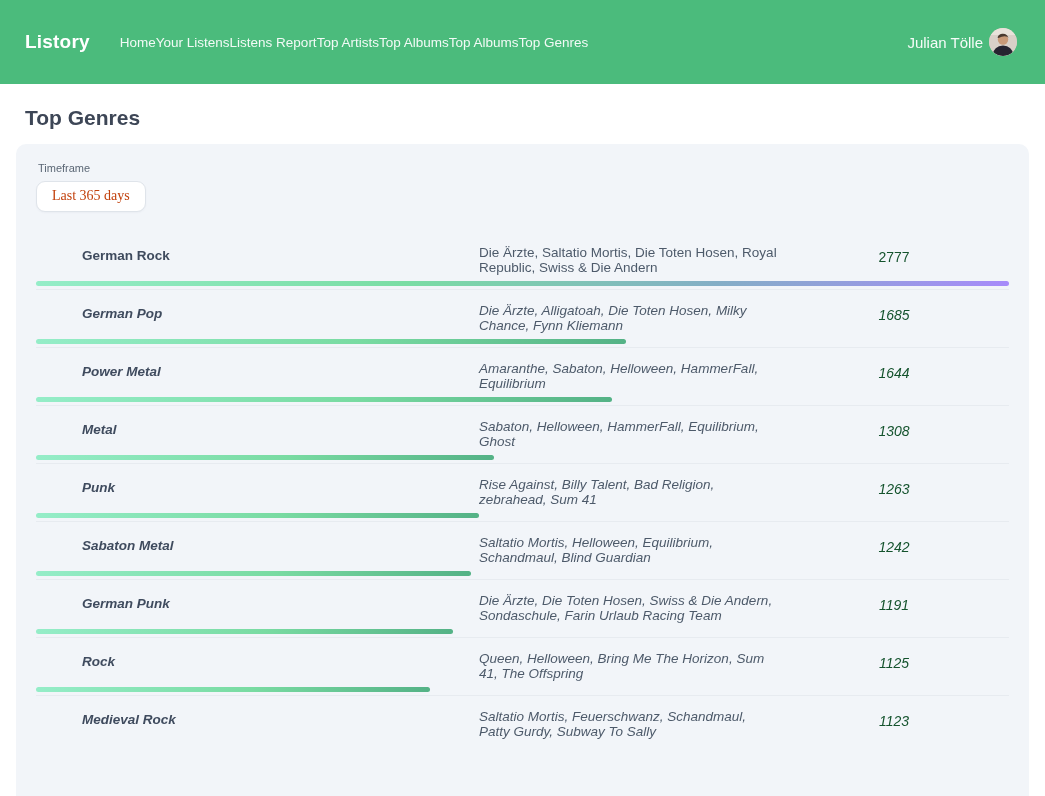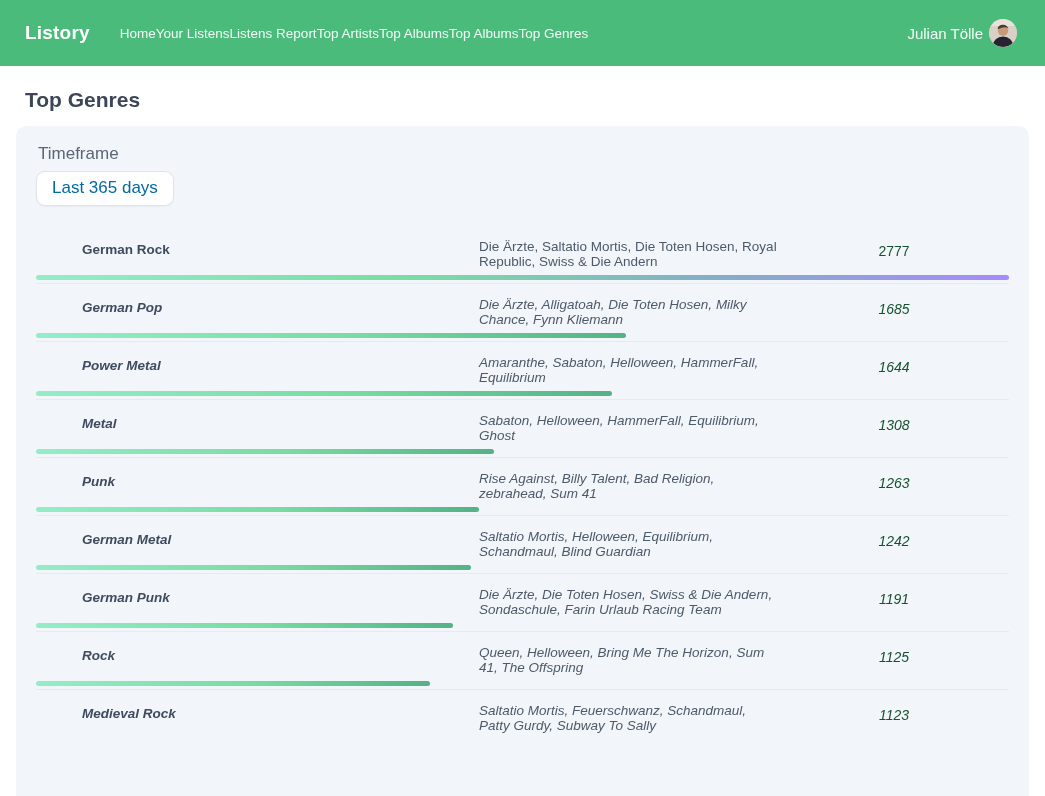--- a/index.html
+++ b/index.html
@@ -5,21 +5,21 @@
   * { box-sizing: border-box; margin: 0; padding: 0; }
   html, body { width: 1045px; height: 796px; overflow: hidden; }
   body {
     font-family: "Liberation Sans", sans-serif;
     background: #ffffff;
     color: #3f4b5e;
   }
 
   
   .app-header {
-    height: 66px;
+    height: 84px;
     background: #4bbb7c;
     display: flex;
     align-items: center;
     padding: 0 28px 0 25px;
   }
   .logo {
     color: #ffffff;
     font-size: 19px;
     font-weight: bold;
     letter-spacing: 0.2px;
@@ -49,34 +49,34 @@
     margin: 22px 0 14px 25px;
   }
   .card {
     margin: 0 16px;
     background: #f2f5f9;
     border-radius: 10px;
     padding: 18px 20px 24px 20px;
     min-height: 700px;
   }
   .filter-label {
-    font-size: 17px;
+    font-size: 11px;
     color: #5b6775;
     margin-left: 2px;
   }
   .timeframe-btn {
     margin-top: 7px;
     display: inline-block;
     background: #ffffff;
     border: 1px solid #dfe4ea;
     border-radius: 9px;
     padding: 6px 15px 7px 15px;
-    font-family: Liberation Sans, sans-serif;
-    font-size: 17px;
-    color: #0369a1;
+    font-family: Liberation Serif, serif;
+    font-size: 14px;
+    color: #c2410c;
     cursor: pointer;
     box-shadow: 0 1px 2px rgba(40,60,90,0.04);
   }
 
   
   .genre-table { margin-top: 20px; }
   .genre-row {
     display: grid;
     grid-template-columns: 1fr 300px 230px;
     padding: 7px 0 14px 0;
@@ -183,21 +183,21 @@
   </div>
 
   <div class="genre-row">
     <div class="genre-name">Punk</div>
     <div class="genre-artists">Rise Against, Billy Talent, Bad Religion, zebrahead, Sum 41</div>
     <div class="genre-count">1263</div>
     <div class="genre-bar" style="width: 45.48%; background: linear-gradient(90deg, rgb(149, 237, 200) 0%, rgb(121, 219, 162) 55%, rgb(84, 178, 134) 100%);"></div>
   </div>
 
   <div class="genre-row">
-    <div class="genre-name">German Metal</div>
+    <div class="genre-name">Sabaton Metal</div>
     <div class="genre-artists">Saltatio Mortis, Helloween, Equilibrium, Schandmaul, Blind Guardian</div>
     <div class="genre-count">1242</div>
     <div class="genre-bar" style="width: 44.72%; background: linear-gradient(90deg, rgb(149, 237, 200) 0%, rgb(121, 219, 162) 55%, rgb(84, 178, 134) 100%);"></div>
   </div>
 
   <div class="genre-row">
     <div class="genre-name">German Punk</div>
     <div class="genre-artists">Die Ärzte, Die Toten Hosen, Swiss &amp; Die Andern, Sondaschule, Farin Urlaub Racing Team</div>
     <div class="genre-count">1191</div>
     <div class="genre-bar" style="width: 42.89%; background: linear-gradient(90deg, rgb(149, 237, 200) 0%, rgb(121, 219, 162) 55%, rgb(84, 178, 134) 100%);"></div>

